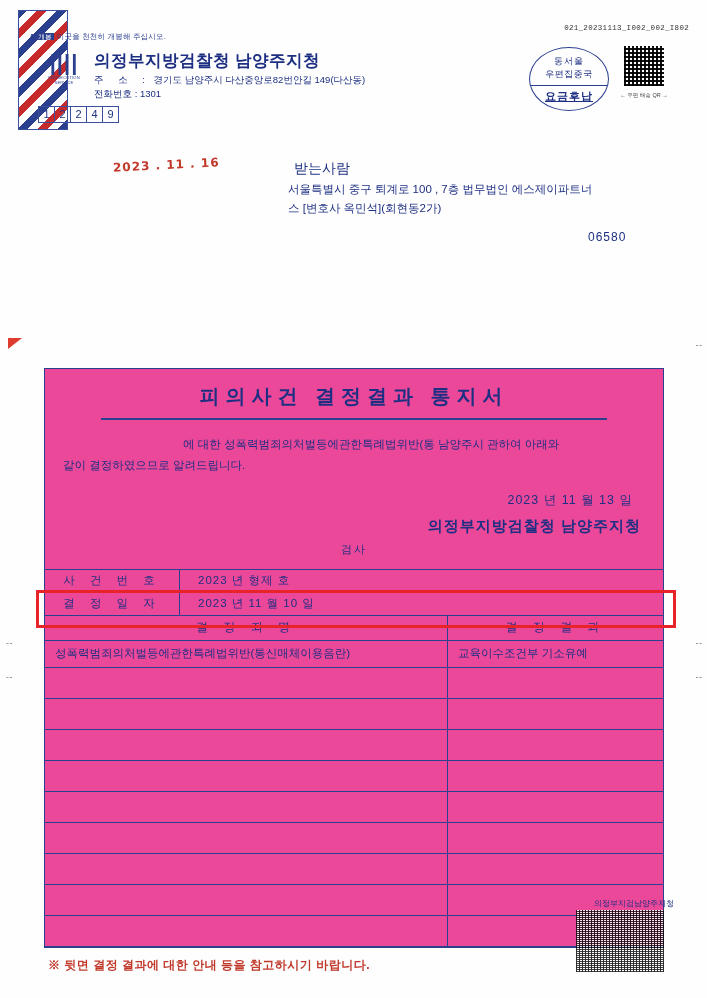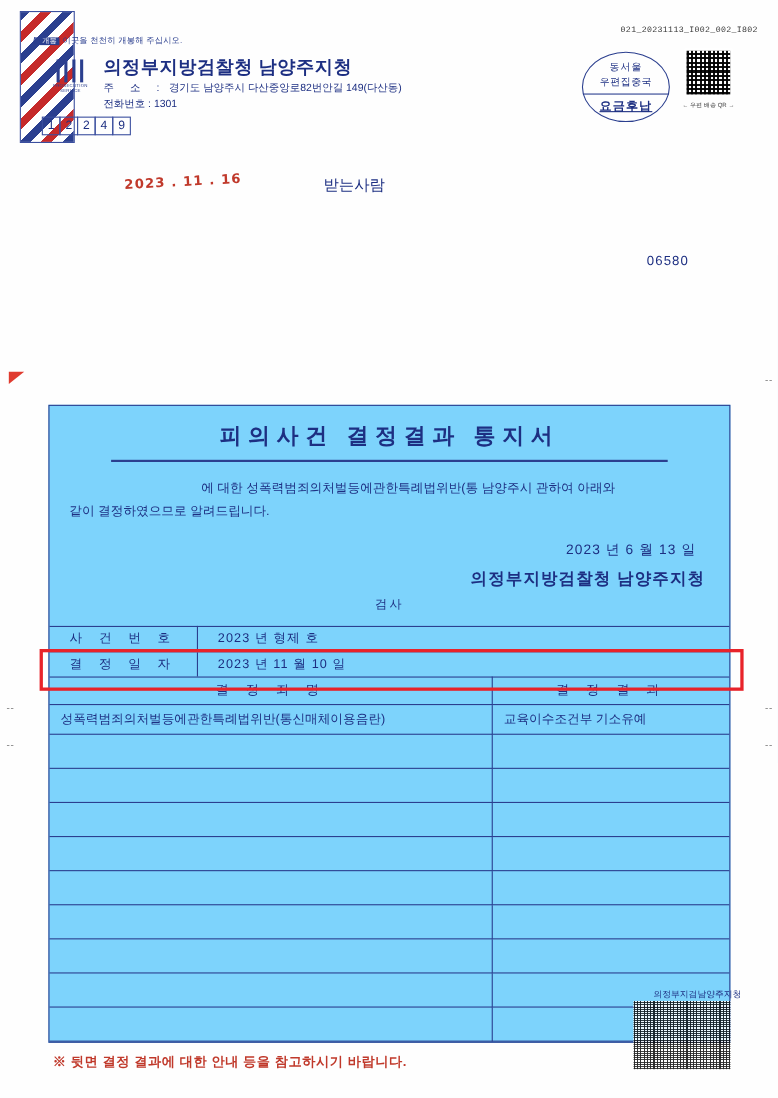--- a/index.html
+++ b/index.html
@@ -256,21 +256,21 @@
   .dash-right-2 { right: 6px; top: 638px; color:#777;}
   .dash-right-3 { position:absolute; right: 6px; top: 672px; font-size:9px; color:#777; letter-spacing:-1px;}
 
   
   .notice {
     position: absolute;
     left: 44px;
     top: 368px;
     width: 618px;
     border: 1.5px solid #2b3f8f;
-    background: #7dd3fc;
+    background: #ec4899;
   }
   .notice-title {
     text-align: center;
     font-size: 20px;
     font-weight: bold;
     letter-spacing: 6px;
     color: #1d2f82;
     padding: 14px 0 6px 0;
   }
   .title-rule {
@@ -447,39 +447,43 @@
     <div class="divider"></div>
     <div class="l3">요금후납</div>
   </div>
 
   <div class="qr-top"></div>
   <div class="qr-top-cap">← 우편 배송 QR →</div>
 
   <div class="date-stamp">2023 . 11 . 16</div>
 
   <div class="recipient-label">받는사람</div>
+  <div class="recipient-addr">
+    <div>서울특별시 중구 퇴계로 100 , 7층 법무법인 에스제이파트너</div>
+    <div>스 [변호사 옥민석](회현동2가)</div>
+  </div>
   <div class="recipient-zip">06580</div>
 
   <div class="tri-marker"></div>
   <div class="dash-left-1">- -</div>
   <div class="dash-left-2">- -</div>
   <div class="dash-right-1">- -</div>
   <div class="dash-right-2">- -</div>
   <div class="dash-right-3">- -</div>
 
   <div class="notice">
     <div class="notice-title">피의사건  결정결과  통지서</div>
     <div class="title-rule"></div>
 
     <div class="notice-body">
       <span class="indent"></span><span>에 대한  성폭력범죄의처벌등에관한특례법위반(통  남양주시 관하여 아래와</span><br>
       <span>같이 결정하였으므로 알려드립니다.</span>
     </div>
 
-    <div class="decision-date">2023 년  6 월 13 일</div>
+    <div class="decision-date">2023 년  11 월 13 일</div>
     <div class="office-line">의정부지방검찰청 남양주지청</div>
     <div class="prosecutor-line">검사</div>
 
     <table class="meta">
       <tbody>
           <tr>
         <td class="lbl">사 건 번 호</td>
         <td class="val">2023 년      형제            호</td>
       </tr>
       <tr>

